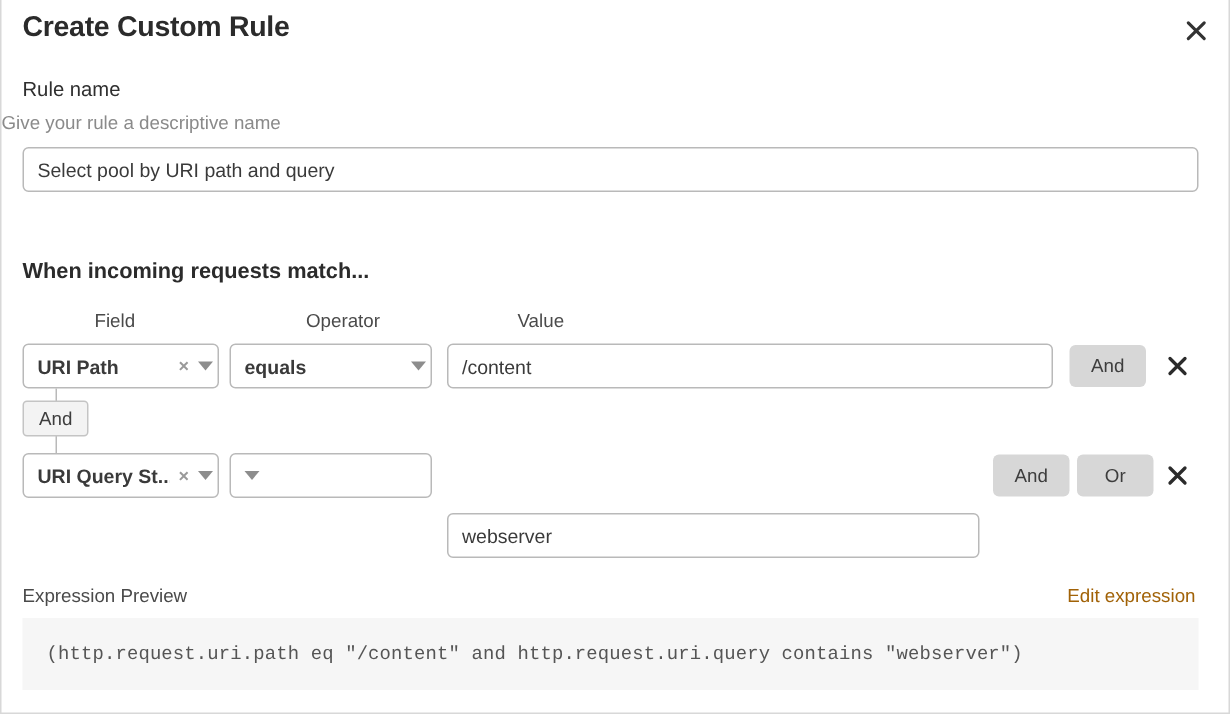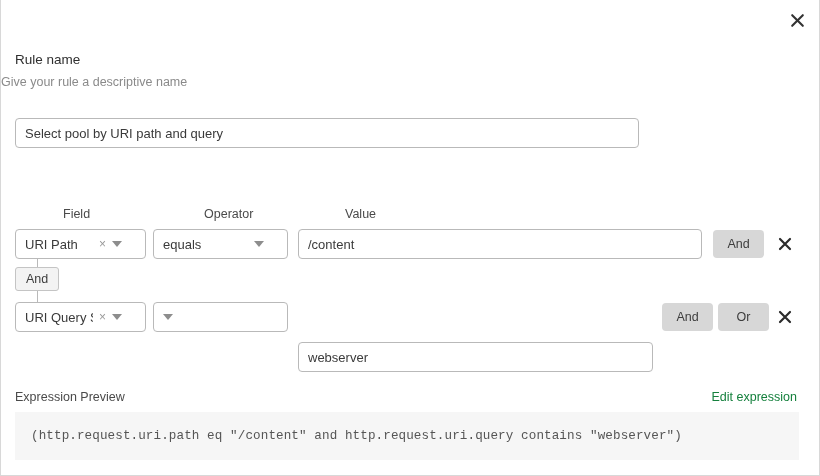--- a/index.html
+++ b/index.html
@@ -73,22 +73,22 @@
     border-radius: 4px;
     background: #ffffff;
     font-family: "Liberation Sans", sans-serif;
     font-size: 13px;
     color: #3a3a3a;
     padding: 0 9px;
     outline: none;
   }
   #rule-name-input {
     left: 14px;
-    top: 118px;
-    width: 624px;
+    top: 98px;
+    width: 784px;
   }
 
   
   .section-heading {
     position: absolute;
     left: 14px;
     top: 173px;
     font-size: 14.5px;
     font-weight: bold;
     color: #2b2b2b;
@@ -108,21 +108,22 @@
   .select-box {
     position: absolute;
     box-sizing: border-box;
     height: 30px;
     border: 1px solid #b9b9b9;
     border-radius: 4px;
     background: #ffffff;
     display: flex;
     align-items: center;
     cursor: pointer;
-    padding: 0 20px 0 9px;
+    padding: 0 0 0 9px;
+    font-weight: bold;
   }
   .select-text {
     flex: 1;
     font-size: 13px;
     color: #3a3a3a;
     white-space: nowrap;
     overflow: hidden;
     text-overflow: clip;
   }
   .clear-x {
@@ -215,21 +216,21 @@
     left: 14px;
     top: 390px;
     font-size: 12.5px;
     color: #4a4a4a;
   }
   #edit-expression-link {
     position: absolute;
     right: 22px;
     top: 390px;
     font-size: 12.5px;
-    color: #15803d;
+    color: #a16207;
     text-decoration: none;
     cursor: pointer;
   }
   .expr-box {
     position: absolute;
     left: 14px;
     top: 412px;
     width: 784px;
     height: 48px;
     box-sizing: border-box;
@@ -244,31 +245,33 @@
     color: #555555;
     white-space: pre;
     letter-spacing: 0.1px;
   }
 </style>
 </head>
 <body>
 
 <div class="dialog">
 
+  <div class="title">Create Custom Rule</div>
 
   <button class="close-btn">
     <svg width="15" height="15" viewBox="0 0 15 15">
       <path d="M2.2 2.2 L12.8 12.8 M12.8 2.2 L2.2 12.8" stroke="#333333" stroke-width="2.1" stroke-linecap="round"></path>
     </svg>
   </button>
 
   <div class="label-strong" id="rule-name-label">Rule name</div>
   <div class="label-sub" id="rule-name-help">Give your rule a descriptive name</div>
   <input class="text-input" id="rule-name-input" type="text" value="Select pool by URI path and query" style="">
 
+  <div class="section-heading">When incoming requests match...</div>
 
   <div class="col-label" id="col-field">Field</div>
   <div class="col-label" id="col-operator">Operator</div>
   <div class="col-label" id="col-value">Value</div>
 
   <div class="select-box" id="field-select-1">
     <span class="select-text">URI Path</span>
     <span class="clear-x">×</span>
     <span class="caret"></span>
   </div>

